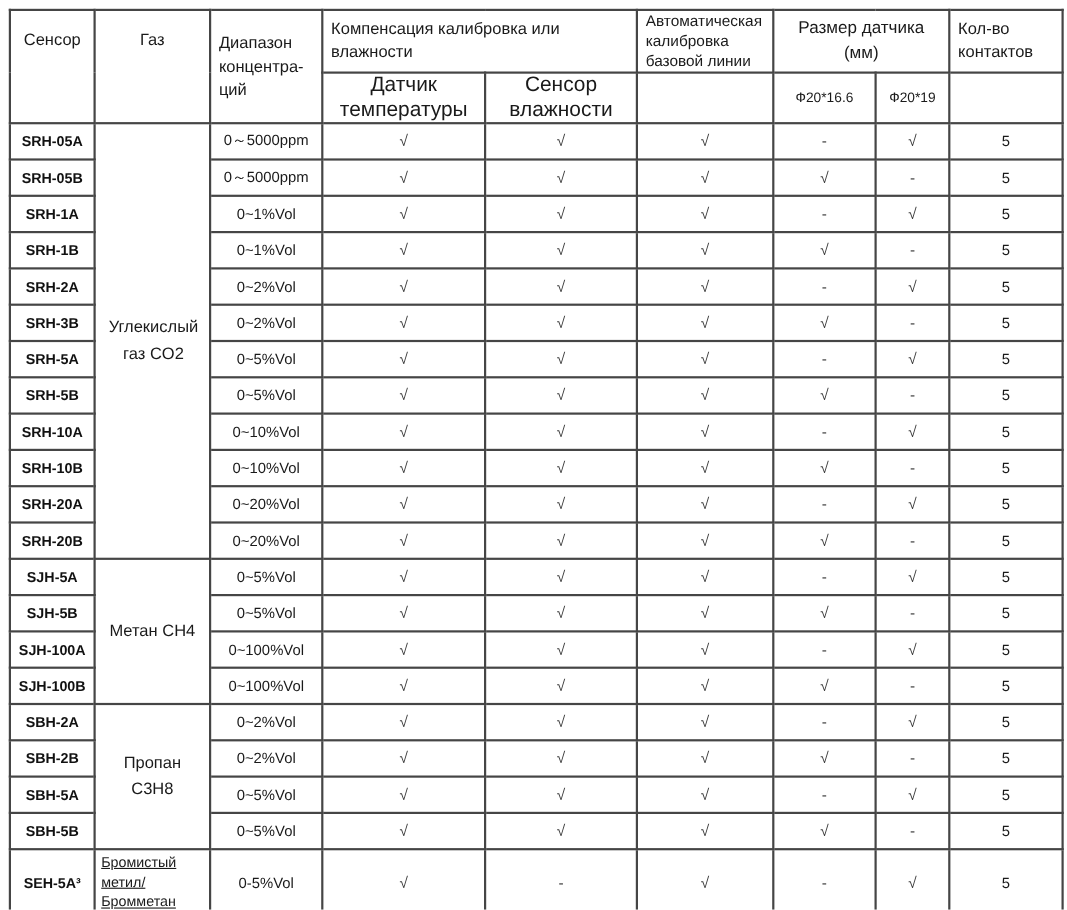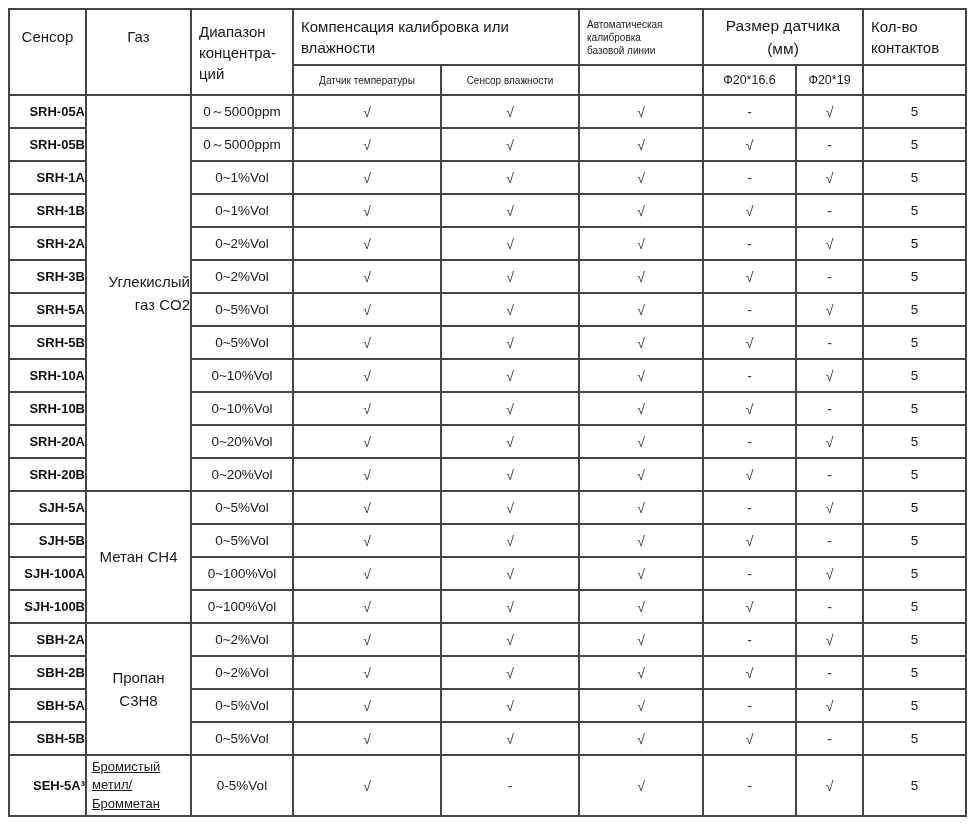--- a/index.html
+++ b/index.html
@@ -26,34 +26,34 @@
     overflow: visible;
   }
 
   
   thead tr.h1 { height: 56px; }
   thead tr.h2 { height: 30px; }
   .h1 th { font-size: 15px; vertical-align: middle; line-height: 1.4; }
   th.hc { text-align: center; }
   th.hl { text-align: left; padding-left: 7px; }
   th.top { vertical-align: top; padding-top: 16px; }
-  th.autocal { font-size: 10px; line-height: 1.3; margin-left: 28px; }
+  th.autocal { font-size: 14px; line-height: 1.3; margin-left: 28px; }
   th.sizehdr { font-size: 15.5px; line-height: 1.5; border-radius: 11px; }
-  .h2 th { font-size: 10px; text-align: center; vertical-align: middle; }
+  .h2 th { font-size: 19px; text-align: center; vertical-align: middle; }
   .h2 th.size-sub { font-weight: normal; font-size: 12.5px; }
   .pre { white-space: pre-line; }
 
   
   tbody tr { height: 33px; }
   tbody tr.tall { height: 61px; }
   tbody td { text-align: center; vertical-align: middle; font-size: 13.5px; }
-  td.sensor { font-weight: bold; font-size: 13px; color: #111111; text-align: right; }
+  td.sensor { font-weight: bold; font-size: 13px; color: #111111; }
   td.mark { font-size: 14px; color: #3d3d3d; }
   td.gas { font-size: 15px; line-height: 1.55; }
-  td.gas-co2 { text-align: right; padding-left: 2px; white-space: pre; margin-top: 37px; }
+  td.gas-co2 { text-align: center; padding-left: 2px; white-space: pre; margin-top: 37px; }
   td.gas-ch4 { text-align: center; white-space: nowrap; margin-left: 16px; }
   td.gas-c3h8 { text-align: center; white-space: pre; }
   td.gas-seh { font-size: 13px; text-align: left; padding-left: 5px; white-space: pre; line-height: 1.4; text-decoration: underline; }
 </style>
 </head>
 <body>
 
 <div class="stage">
   <table class="spec">
     <colgroup>

